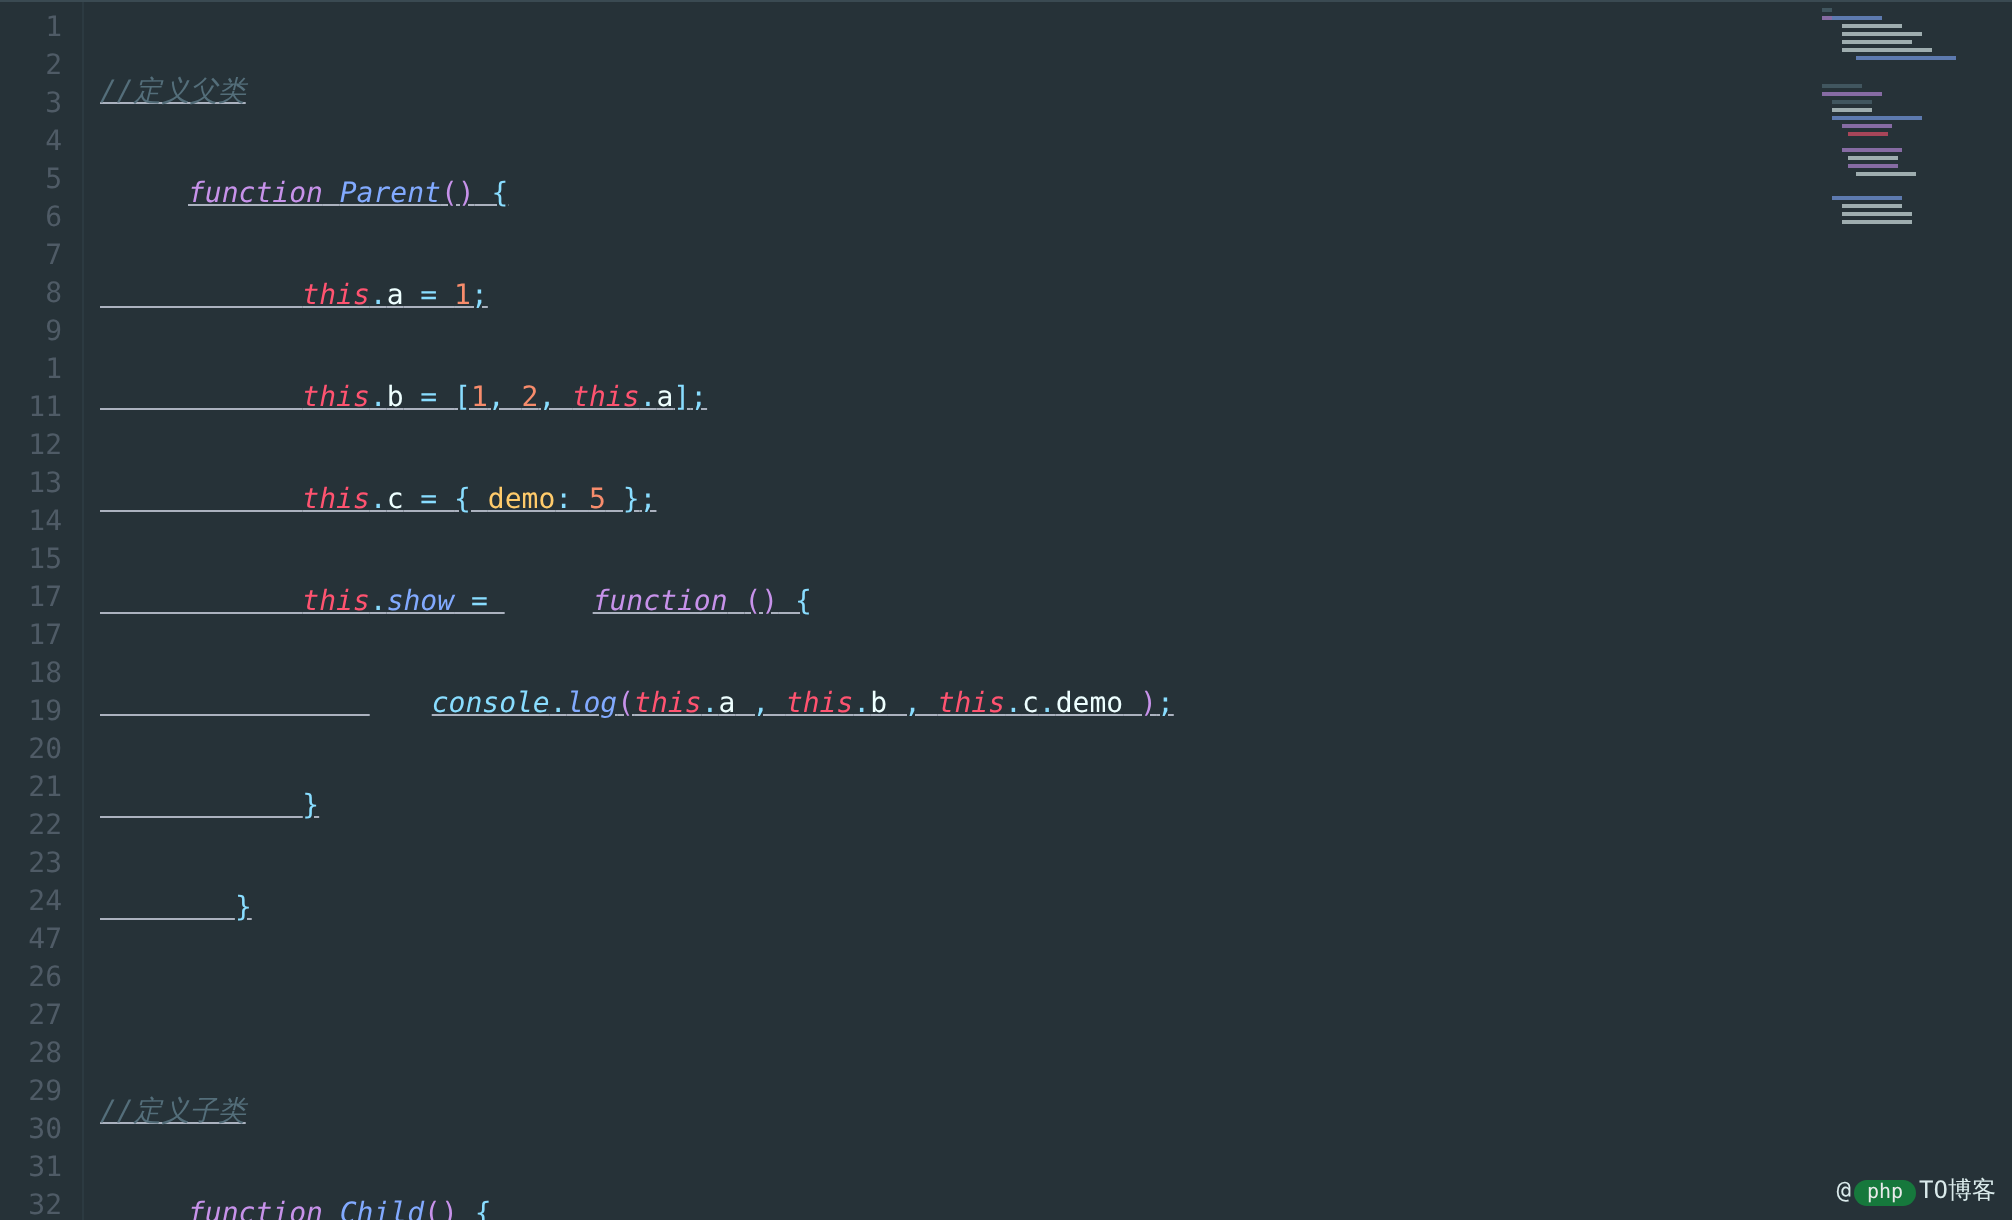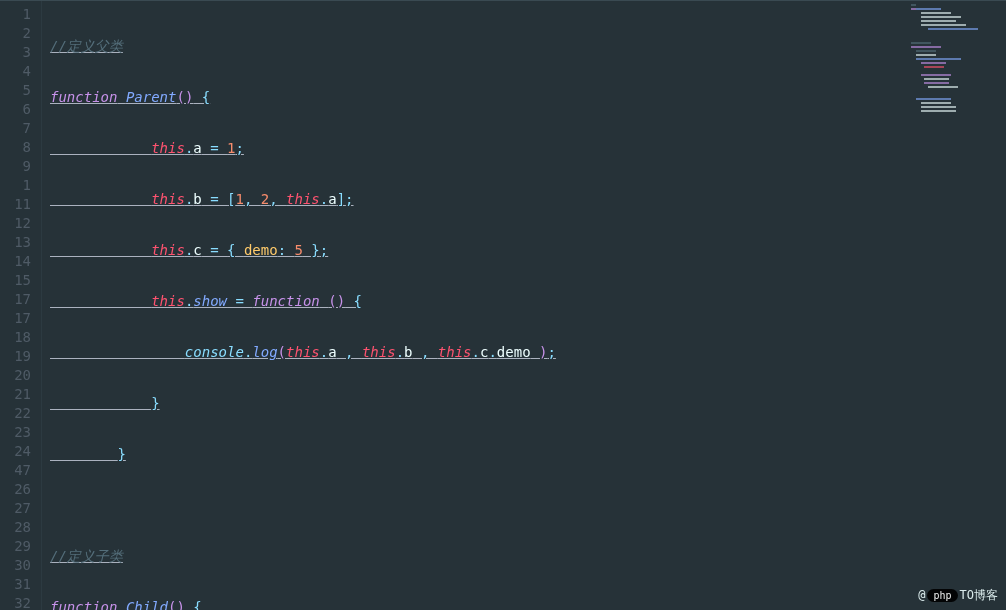--- a/index.html
+++ b/index.html
@@ -28,23 +28,23 @@
       border-right: 1px solid #2c3a41;
     }
     .gutter div { height: 19px; line-height: 19px; }
     .code {
       flex: 1;
       padding: 4px 0 4px 8px;
       white-space: pre;
     }
     .line { height: 19px; line-height: 19px; text-decoration: underline; }
     .comment { color: #546e7a; font-style: italic; }
-    .keyword { color: #c792ea; font-style: italic; }
+    .keyword { color: #c792ea; font-style: italic; margin-left: 44px; }
     .fnname { color: #82aaff; font-style: italic; }
-    .method { color: #89ddff; font-style: italic; }
+    .method { color: #89ddff; font-style: italic; margin-left: 31px; }
     .number { color: #f78c6c; }
     .punct { color: #89ddff; }
     .white { color: #eeffff; }
     .paren { color: #c792ea; }
     .prop { color: #ffcb6b; }
     .this { color: #ff5370; font-style: italic; text-align: right; }
     .minimap {
       position: absolute;
       right: 0;
       top: 2px;
@@ -77,21 +77,21 @@
     }
     .watermark {
       position: absolute;
       right: 8px;
       bottom: 6px;
       color: #eeffff;
       font-size: 12px;
       opacity: 0.9;
     }
     .watermark .php-badge {
-      background: #000000;
+      background: #15803d;
       color: #fff;
       border-radius: 8px;
       padding: 1px 6px;
       font-size: 10px;
       margin: 0 2px;
     }
   </style>
 </head>
 <body>
 

